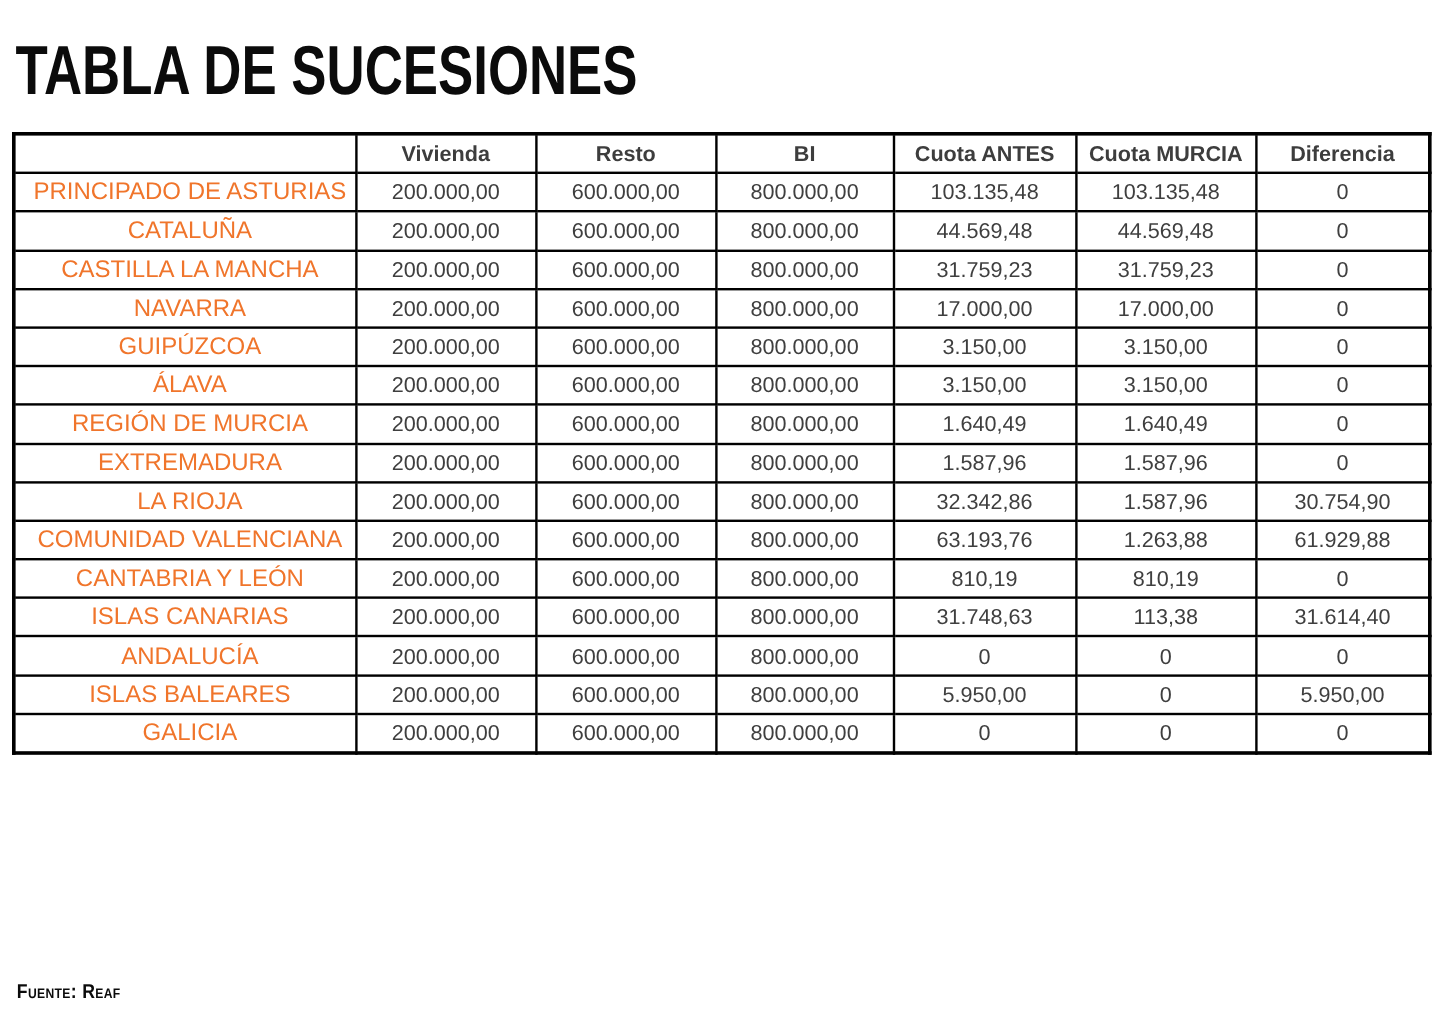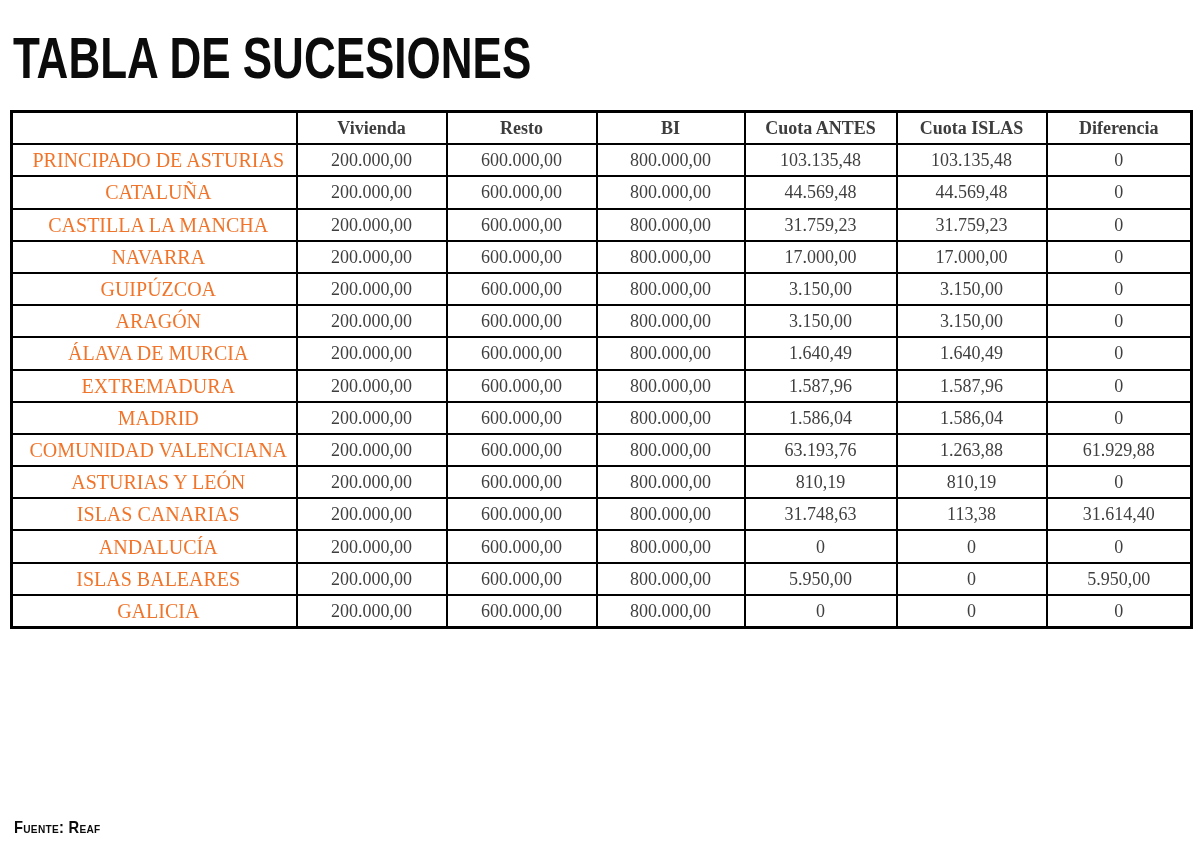--- a/index.html
+++ b/index.html
@@ -33,21 +33,20 @@
     font-family: "Liberation Sans", sans-serif;
   }
   table.sucesiones {
     position: absolute;
     left: 10px;
     top: 110px;
     width: 1180px;
     border-collapse: collapse;
     table-layout: fixed;
     border: 3px solid #000000;
-    font-family: Liberation Serif, serif;
   }
   table.sucesiones th,
   table.sucesiones td {
     border: 2px solid #000000;
     height: 30.2px;
     padding: 0;
     text-align: center;
     vertical-align: middle;
     font-size: 18px;
     line-height: 1;
@@ -106,21 +105,21 @@
       <col class="c-ahora">
       <col class="c-dif">
     </colgroup>
     <thead>
       <tr>
           <th></th>
           <th>Vivienda</th>
           <th>Resto</th>
           <th>BI</th>
           <th>Cuota ANTES</th>
-          <th>Cuota ISLAS</th>
+          <th>Cuota MURCIA</th>
           <th>Diferencia</th>
         </tr>
     </thead>
     <tbody>
         <tr>
           <td class="region-cell">PRINCIPADO DE ASTURIAS</td>
           <td class="value-cell">200.000,00</td>
           <td class="value-cell">600.000,00</td>
           <td class="value-cell">800.000,00</td>
           <td class="value-cell">103.135,48</td>
@@ -157,66 +156,66 @@
         <tr>
           <td class="region-cell">GUIPÚZCOA</td>
           <td class="value-cell">200.000,00</td>
           <td class="value-cell">600.000,00</td>
           <td class="value-cell">800.000,00</td>
           <td class="value-cell">3.150,00</td>
           <td class="value-cell">3.150,00</td>
           <td class="value-cell">0</td>
         </tr>
         <tr>
-          <td class="region-cell">ARAGÓN</td>
-          <td class="value-cell">200.000,00</td>
-          <td class="value-cell">600.000,00</td>
-          <td class="value-cell">800.000,00</td>
-          <td class="value-cell">3.150,00</td>
-          <td class="value-cell">3.150,00</td>
-          <td class="value-cell">0</td>
-        </tr>
-        <tr>
-          <td class="region-cell">ÁLAVA DE MURCIA</td>
+          <td class="region-cell">ÁLAVA</td>
+          <td class="value-cell">200.000,00</td>
+          <td class="value-cell">600.000,00</td>
+          <td class="value-cell">800.000,00</td>
+          <td class="value-cell">3.150,00</td>
+          <td class="value-cell">3.150,00</td>
+          <td class="value-cell">0</td>
+        </tr>
+        <tr>
+          <td class="region-cell">REGIÓN DE MURCIA</td>
           <td class="value-cell">200.000,00</td>
           <td class="value-cell">600.000,00</td>
           <td class="value-cell">800.000,00</td>
           <td class="value-cell">1.640,49</td>
           <td class="value-cell">1.640,49</td>
           <td class="value-cell">0</td>
         </tr>
         <tr>
           <td class="region-cell">EXTREMADURA</td>
           <td class="value-cell">200.000,00</td>
           <td class="value-cell">600.000,00</td>
           <td class="value-cell">800.000,00</td>
           <td class="value-cell">1.587,96</td>
           <td class="value-cell">1.587,96</td>
           <td class="value-cell">0</td>
         </tr>
         <tr>
-          <td class="region-cell">MADRID</td>
-          <td class="value-cell">200.000,00</td>
-          <td class="value-cell">600.000,00</td>
-          <td class="value-cell">800.000,00</td>
-          <td class="value-cell">1.586,04</td>
-          <td class="value-cell">1.586,04</td>
-          <td class="value-cell">0</td>
+          <td class="region-cell">LA RIOJA</td>
+          <td class="value-cell">200.000,00</td>
+          <td class="value-cell">600.000,00</td>
+          <td class="value-cell">800.000,00</td>
+          <td class="value-cell">32.342,86</td>
+          <td class="value-cell">1.587,96</td>
+          <td class="value-cell">30.754,90</td>
         </tr>
         <tr>
           <td class="region-cell">COMUNIDAD VALENCIANA</td>
           <td class="value-cell">200.000,00</td>
           <td class="value-cell">600.000,00</td>
           <td class="value-cell">800.000,00</td>
           <td class="value-cell">63.193,76</td>
           <td class="value-cell">1.263,88</td>
           <td class="value-cell">61.929,88</td>
         </tr>
         <tr>
-          <td class="region-cell">ASTURIAS Y LEÓN</td>
+          <td class="region-cell">CANTABRIA Y LEÓN</td>
           <td class="value-cell">200.000,00</td>
           <td class="value-cell">600.000,00</td>
           <td class="value-cell">800.000,00</td>
           <td class="value-cell">810,19</td>
           <td class="value-cell">810,19</td>
           <td class="value-cell">0</td>
         </tr>
         <tr>
           <td class="region-cell">ISLAS CANARIAS</td>
           <td class="value-cell">200.000,00</td>

